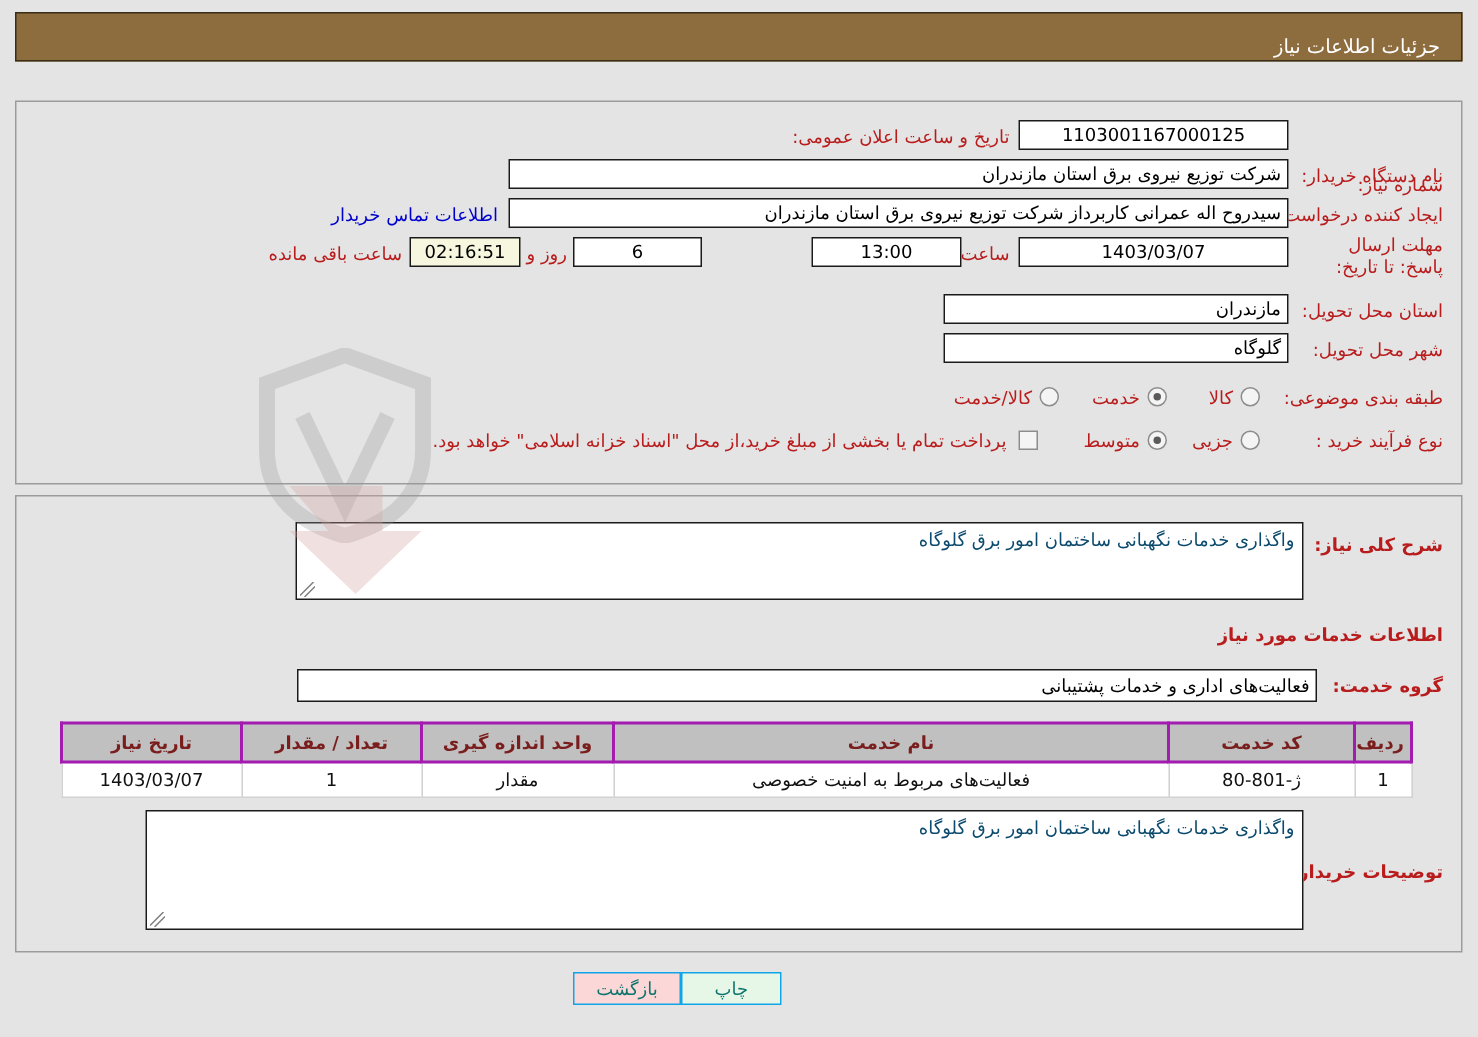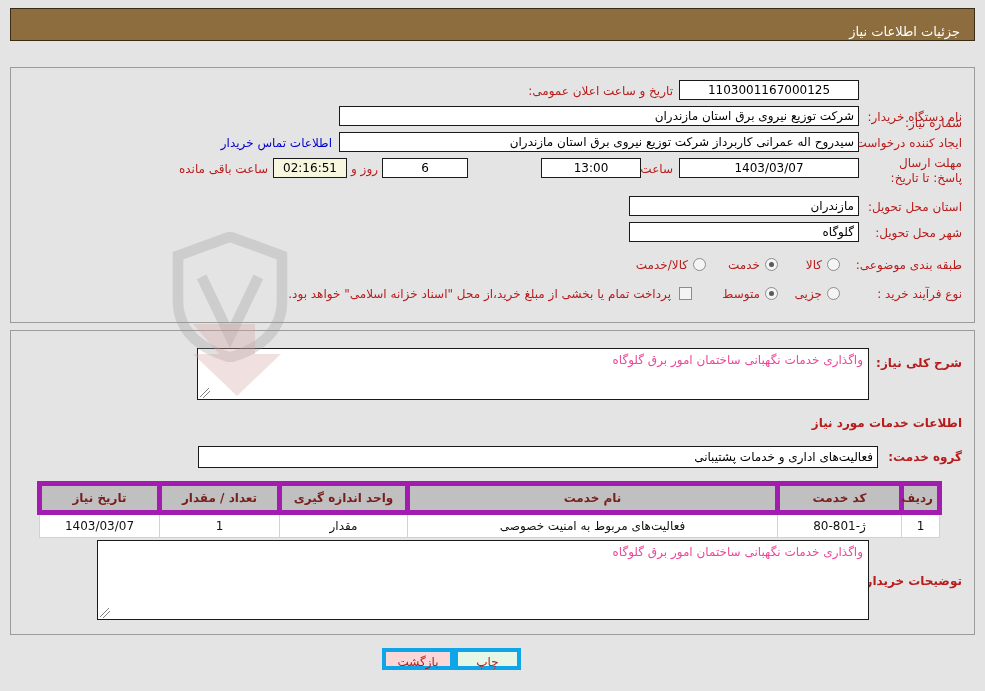--- a/index.html
+++ b/index.html
@@ -150,21 +150,21 @@
     box-sizing: border-box;
   }
 
   
   .ta {
     position: absolute;
     background: #ffffff;
     border: 1px solid #1a1a1a;
     box-sizing: border-box;
     font-size: 12px;
-    color: #ec4899;
+    color: #0c4a6e;
     padding: 3px 5px;
     text-align: right;
     line-height: 16px;
     overflow: hidden;
   }
   .ta .grip {
     position: absolute;
     left: 2px;
     bottom: 1px;
     width: 10px;
@@ -176,48 +176,48 @@
   .tbl {
     position: absolute;
     border-collapse: collapse;
     font-size: 12px;
     table-layout: fixed;
   }
   .tbl th {
     background: #c0c0c0;
     color: #7a1d1d;
     font-weight: bold;
-    border: 5px solid #a21caf;
+    border: 2px solid #a21caf;
     height: 24px;
     padding: 0 4px;
     text-align: center;
     font-size: 12px;
   }
   .tbl td {
     background: #ffffff;
     border: 1px solid #d2d2d2;
     height: 22px;
     padding: 0 4px;
     text-align: center;
     color: #111;
     font-size: 12px;
   }
 
   
   .btn {
     position: absolute;
-    border: 4px solid #0ea5e9;
+    border: 1px solid #0ea5e9;
     box-sizing: border-box;
     height: 22px;
     font-size: 12px;
     font-family: "DejaVu Sans", "Liberation Sans", sans-serif;
     line-height: 20px;
     text-align: center;
     cursor: pointer;
-    color: #b91c1c;
+    color: #0f766e;
     padding: 0;
   }
   .btn-print  { background: #e7f7e7; }
   .btn-back   { background: #fbd7d7; }
 </style>
 </head>
 <body>
 
 <div class="watermark">
   <svg class="wm-shield" viewBox="0 0 100 110">

